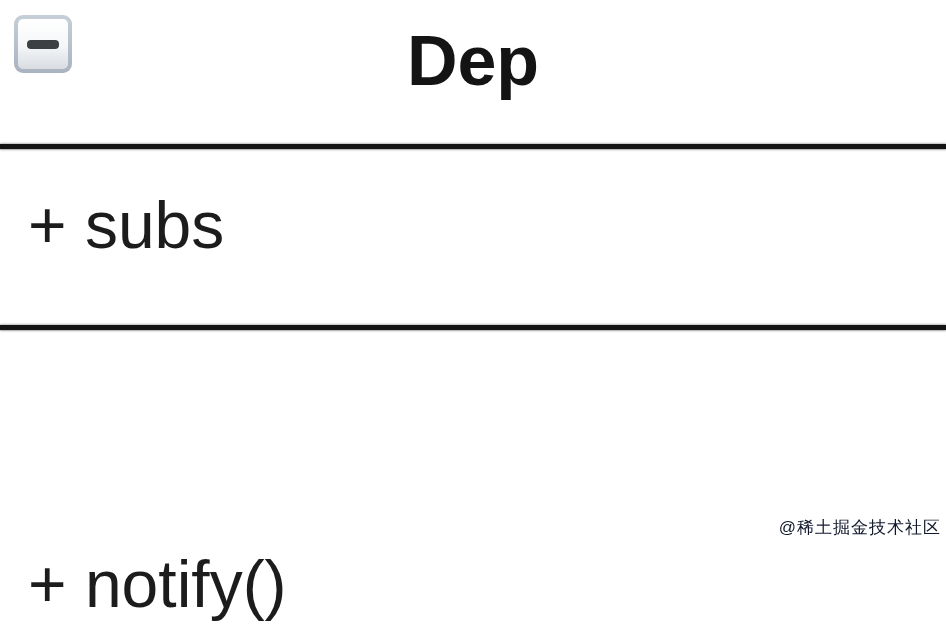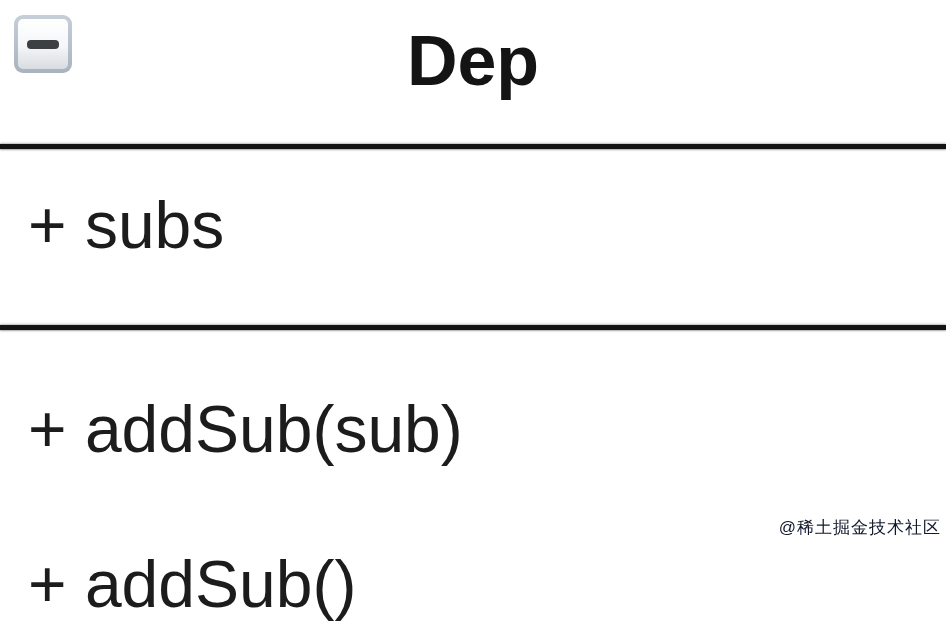--- a/index.html
+++ b/index.html
@@ -97,19 +97,18 @@
   </div>
 
   <div class="class-title">Dep</div>
 
   <div class="divider divider-top"></div>
 
   <div class="member-row row-subs">+ subs</div>
 
   <div class="divider divider-bottom"></div>
 
-  <div class="member-row row-addsub">+ addSub(sub)</div>
 
-  <div class="member-row row-notify">+ addSub()</div>
+  <div class="member-row row-notify">+ notify()</div>
 
   <div class="watermark">@稀土掘金技术社区</div>
 
 </div>
 
 </body></html>

